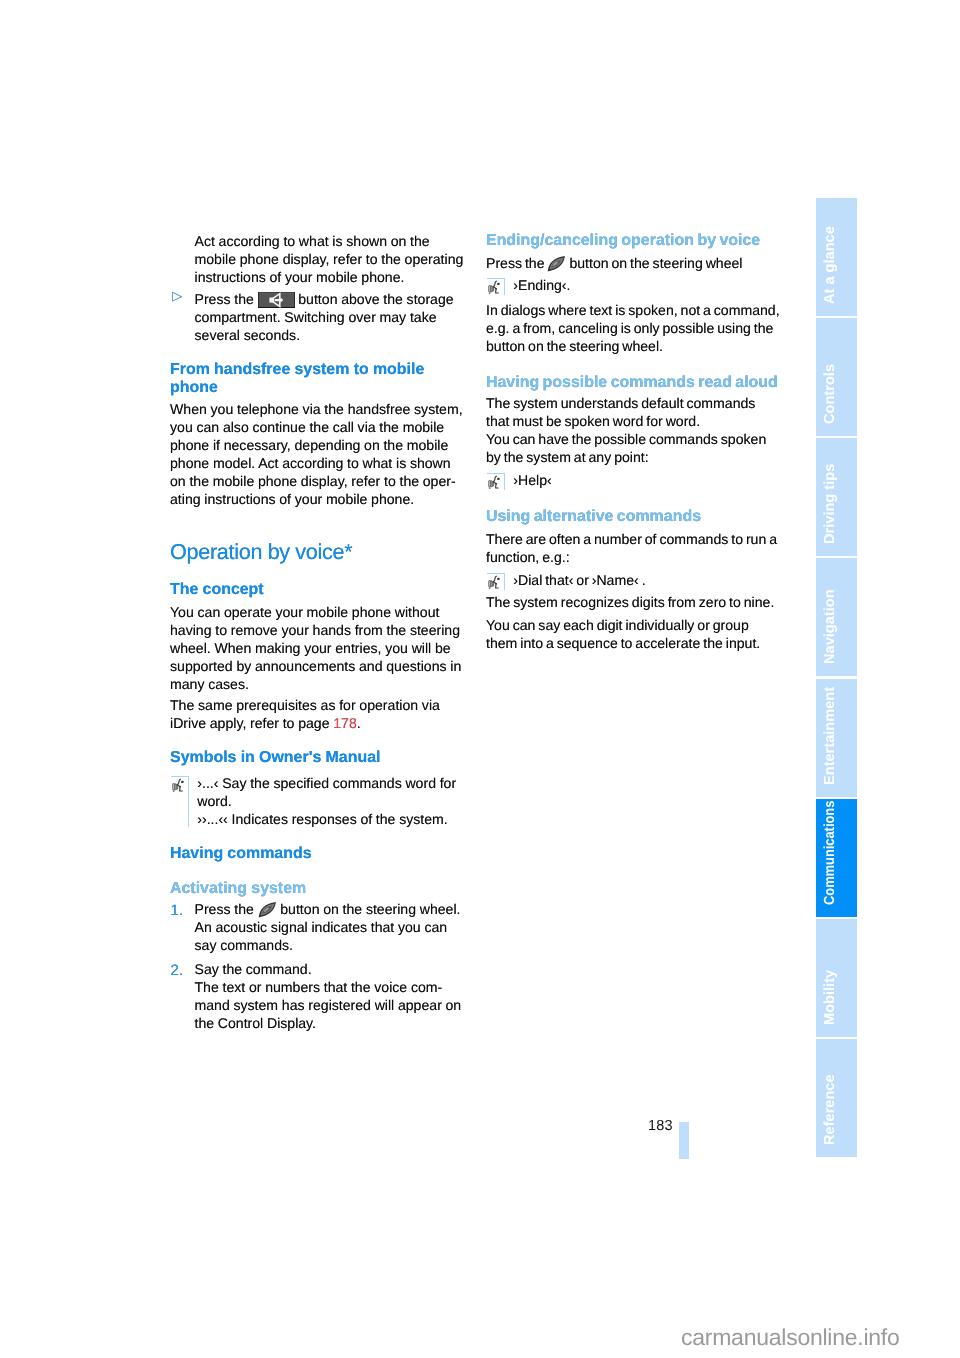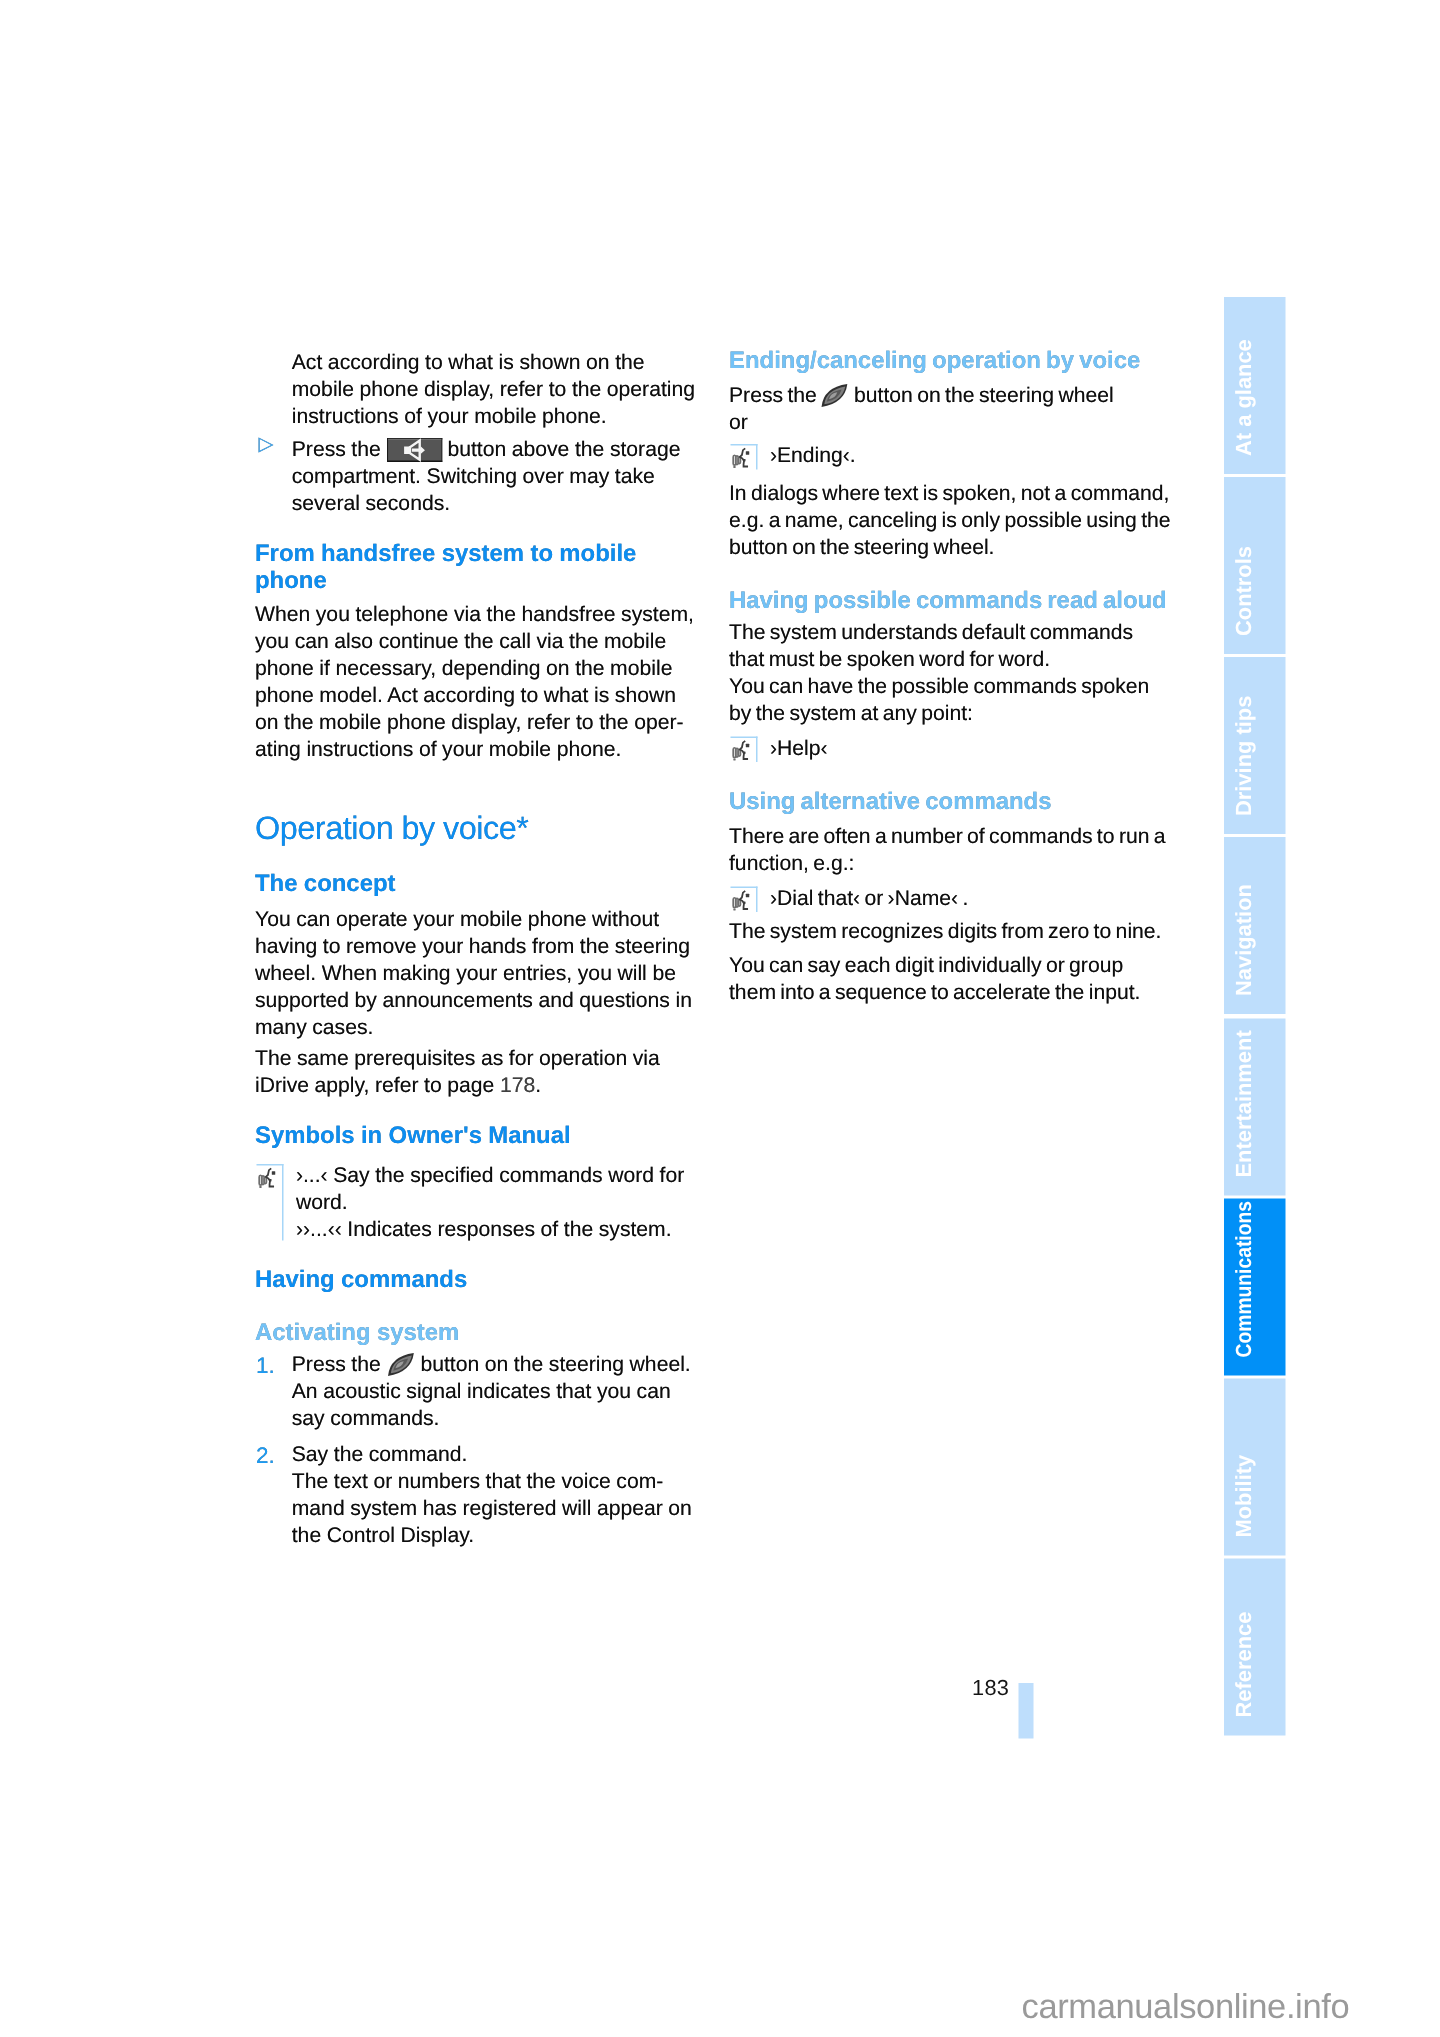--- a/index.html
+++ b/index.html
@@ -50,21 +50,21 @@
   .li .tri{left:2.3px;top:-2.5px;}
   .tri{color:#3fa9f5;font-size:13px;line-height:18px;}
   .num{color:#1b9bf4;font-size:15px;line-height:18px;}
   .li .num{left:0.6px;top:1.4px;}
 
   
   .vcmd{position:relative;padding-left:27.3px;}
   .vcbox{position:absolute;left:1px;top:2px;width:17px;height:16.5px;
          border-top:1px solid #a6d6f8;border-right:1px solid #a6d6f8;}
   .vcbox.tall{height:50px;}
-  .lnk{color:#404040;}
+  .lnk{color:#ef4444;}
 
   
   .ico-wheel{display:inline-block;vertical-align:-4px;width:19px;height:16px;}
   .ico-btn{display:inline-block;vertical-align:-4px;width:37px;height:16px;}
   .ico-voice{display:block;width:14px;height:15px;position:absolute;left:0.2px;top:1.2px;}
 
   
   .tabs{position:absolute;left:816px;top:198px;width:41px;height:961px;}
   .tab{position:absolute;left:0;width:41px;background:#bedefc;}
   .tab span{position:absolute;left:0;top:0;height:41px;
@@ -183,40 +183,39 @@
     <p><span>Press the</span>
       <span class="ico-wheel"><svg viewBox="0 0 19 16" width="19" height="16">
             <g transform="rotate(-38 9.5 8)">
               <path d="M-2.0 8.4 Q7.0 -1.2 21.0 6.9 Q11.8 16.0 -2.0 8.4 Z" fill="#303030"></path>
               <path d="M0.6 8.1 Q7.3 1.1 19.0 7.3 Q11.2 13.8 0.6 8.1 Z" fill="#7d7d7d"></path>
               <path d="M3.0 7.7 Q7.8 3.1 15.8 7.4 Q10.2 11.5 3.0 7.7 Z" fill="#585858"></path>
               <path d="M5.1 7.3 Q8.3 4.8 12.3 7.1 Q9.1 9.5 5.1 7.3 Z" fill="#9c9c9c"></path>
             </g>
           </svg></span>
       <span>button on the steering wheel</span></p>
-    <p>or</p>
     <div class="sp4c"></div>
     <div class="vcmd">
       <div class="vcbox">
         <span class="ico-voice"><svg viewBox="0 0 15 16" width="15" height="16">
               <g fill="none" stroke="#6e6e6e" stroke-width="1.15">
                 <path d="M1.8 6.6 q0 -1.1 0.85 -1.1 q0.85 0 0.85 1.1 v4.4 q0 1.1 -0.85 1.1 q-0.85 0 -0.85 -1.1 Z"></path>
                 <path d="M3.5 6.9 q0 -1.0 0.8 -1.0 q0.8 0 0.8 1.0 v3.8 q0 1.0 -0.8 1.0 q-0.8 0 -0.8 -1.0 Z"></path>
                 <path d="M5.2 7.6 q0 -0.85 0.7 -0.85 q0.7 0 0.7 0.85 v2.6 q0 0.85 -0.7 0.85 q-0.7 0 -0.7 -0.85 Z"></path>
               </g>
               <rect x="1.9" y="12.6" width="1.5" height="1.4" rx="0.4" fill="#6e6e6e"></rect>
               <path d="M9.8 0.9 l-1.5 1.2 -0.7 3.2 -1.3 1.3 1.7 1.1 1.0 1.6 -0.3 2.3 0.0 1.4 3.0 0.0" fill="none" stroke="#3c3c3c" stroke-width="1.2" stroke-linejoin="miter" stroke-linecap="butt"></path>
               <rect x="10.2" y="2.8" width="2.3" height="2.3" rx="0.35" fill="#3c3c3c"></rect>
               <rect x="8.4" y="8.0" width="1.6" height="1.6" rx="0.3" fill="#3c3c3c"></rect>
             </svg></span>
       </div>
       <p>›Ending‹.</p>
     </div>
     <div class="sp7b"></div>
-    <p>In dialogs where text is spoken, not a command, e.g. a name, canceling is only possible using the button on the steering wheel.</p>
+    <p>In dialogs where text is spoken, not a command, e.g. a from, canceling is only possible using the button on the steering wheel.</p>
 
     <div class="sp17c"></div>
     <div class="h3">Having possible commands read aloud</div>
     <div class="sp4d"></div>
     <p style="white-space:pre-line">The system understands default commands that must be spoken word for word.
 You can have the possible commands spoken by the system at any point:</p>
     <div class="sp2b"></div>
     <div class="vcmd">
       <div class="vcbox">
         <span class="ico-voice"><svg viewBox="0 0 15 16" width="15" height="16">

